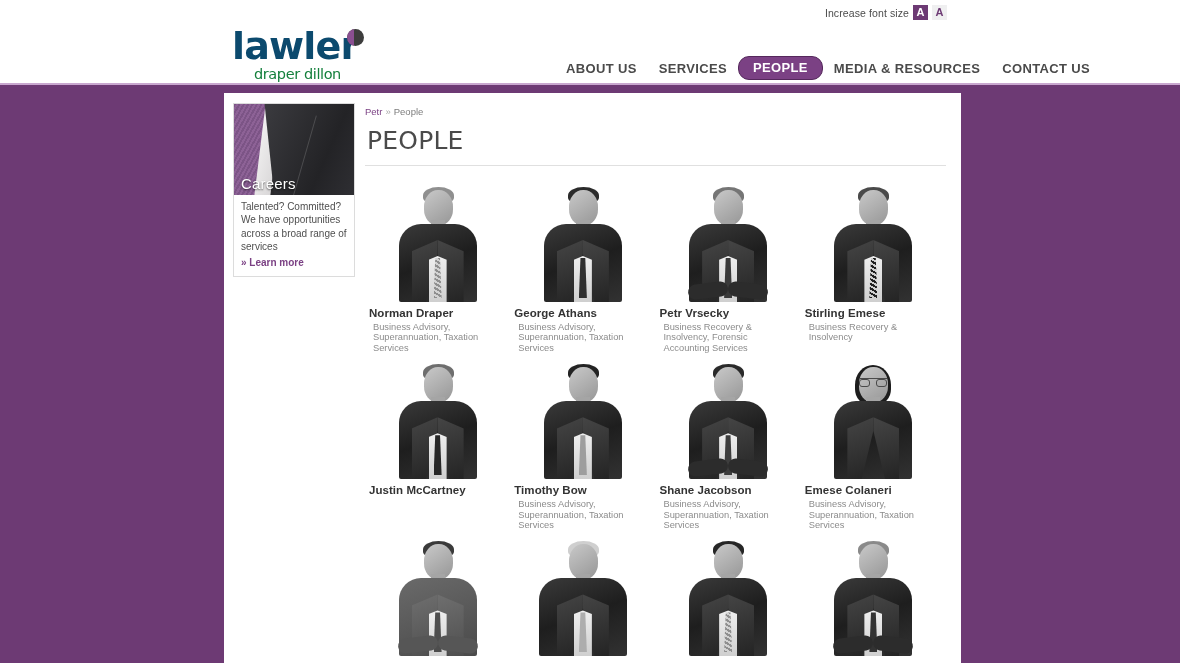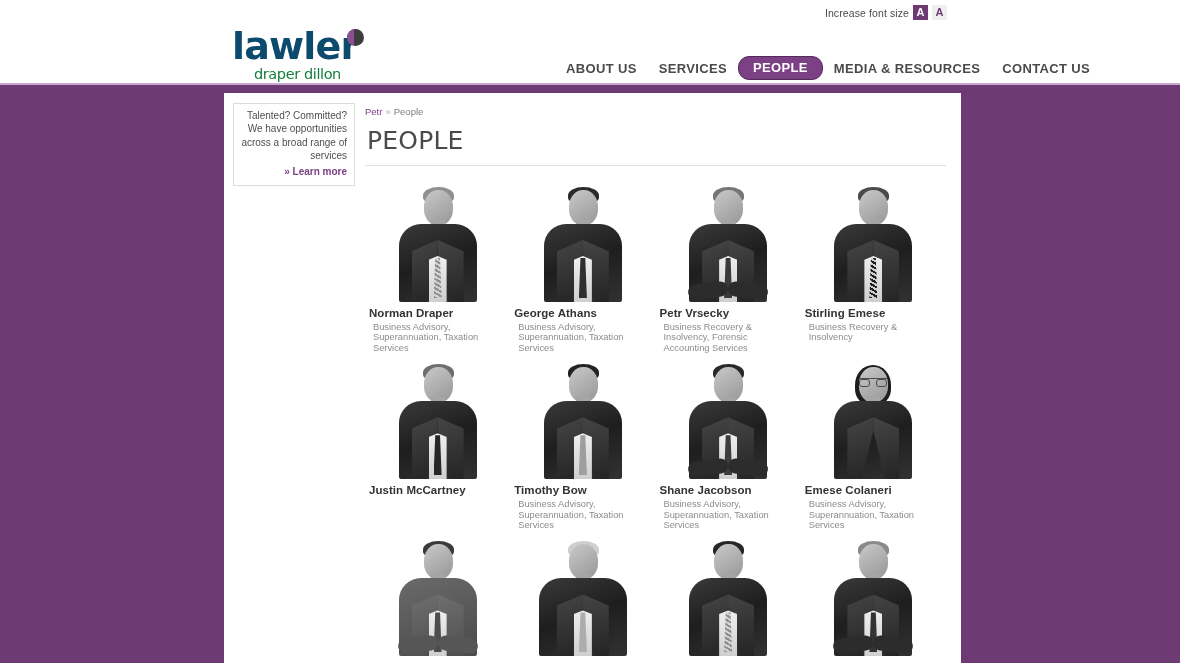--- a/index.html
+++ b/index.html
@@ -118,21 +118,21 @@
     background: rgba(255,255,255,.16); transform: rotate(16deg);
   }
   .promo-title {
     position: absolute; left: 7px; bottom: 3px;
     font-size: 15px; color: #ffffff; font-weight: normal;
     text-shadow: 0 1px 2px rgba(0,0,0,.65);
     letter-spacing: .2px;
   }
   .promo-body {
     padding: 5px 7px 7px 7px;
-    font-size: 10px; line-height: 13.4px; color: #4f4f4f; text-align: right;
+    font-size: 10px; line-height: 13.4px; color: #4f4f4f;
   }
   .promo-link {
     display: block; margin-top: 2px;
     font-size: 10px; font-weight: bold; color: #7b4184;
     text-decoration: none;
   }
 
   
   .main-col {
     position: absolute; left: 141px; top: 10px; right: 15px; bottom: 0;
@@ -267,20 +267,27 @@
       <div class="nav-item active">PEOPLE</div>
       <div class="nav-item">MEDIA &amp; RESOURCES</div>
       <div class="nav-item">CONTACT US</div>
     </div>
   </div>
 
   <div class="content-card">
     <div class="content-inner">
 
       <div class="promo">
+        <div class="promo-img">
+          <span class="tie"></span>
+          <span class="shirt"></span>
+          <span class="lapel"></span>
+          <span class="lapel-line"></span>
+          <span class="promo-title">Careers</span>
+        </div>
         <div class="promo-body">
           <span>Talented? Committed? We have opportunities across a broad range of services</span>
           <a class="promo-link" href="#">» Learn more</a>
         </div>
       </div>
 
       <div class="main-col">
 
         <div class="breadcrumb">
           <a class="crumb-link" href="#">Petr</a><span class="crumb-sep">»</span><span class="crumb-current">People</span>

